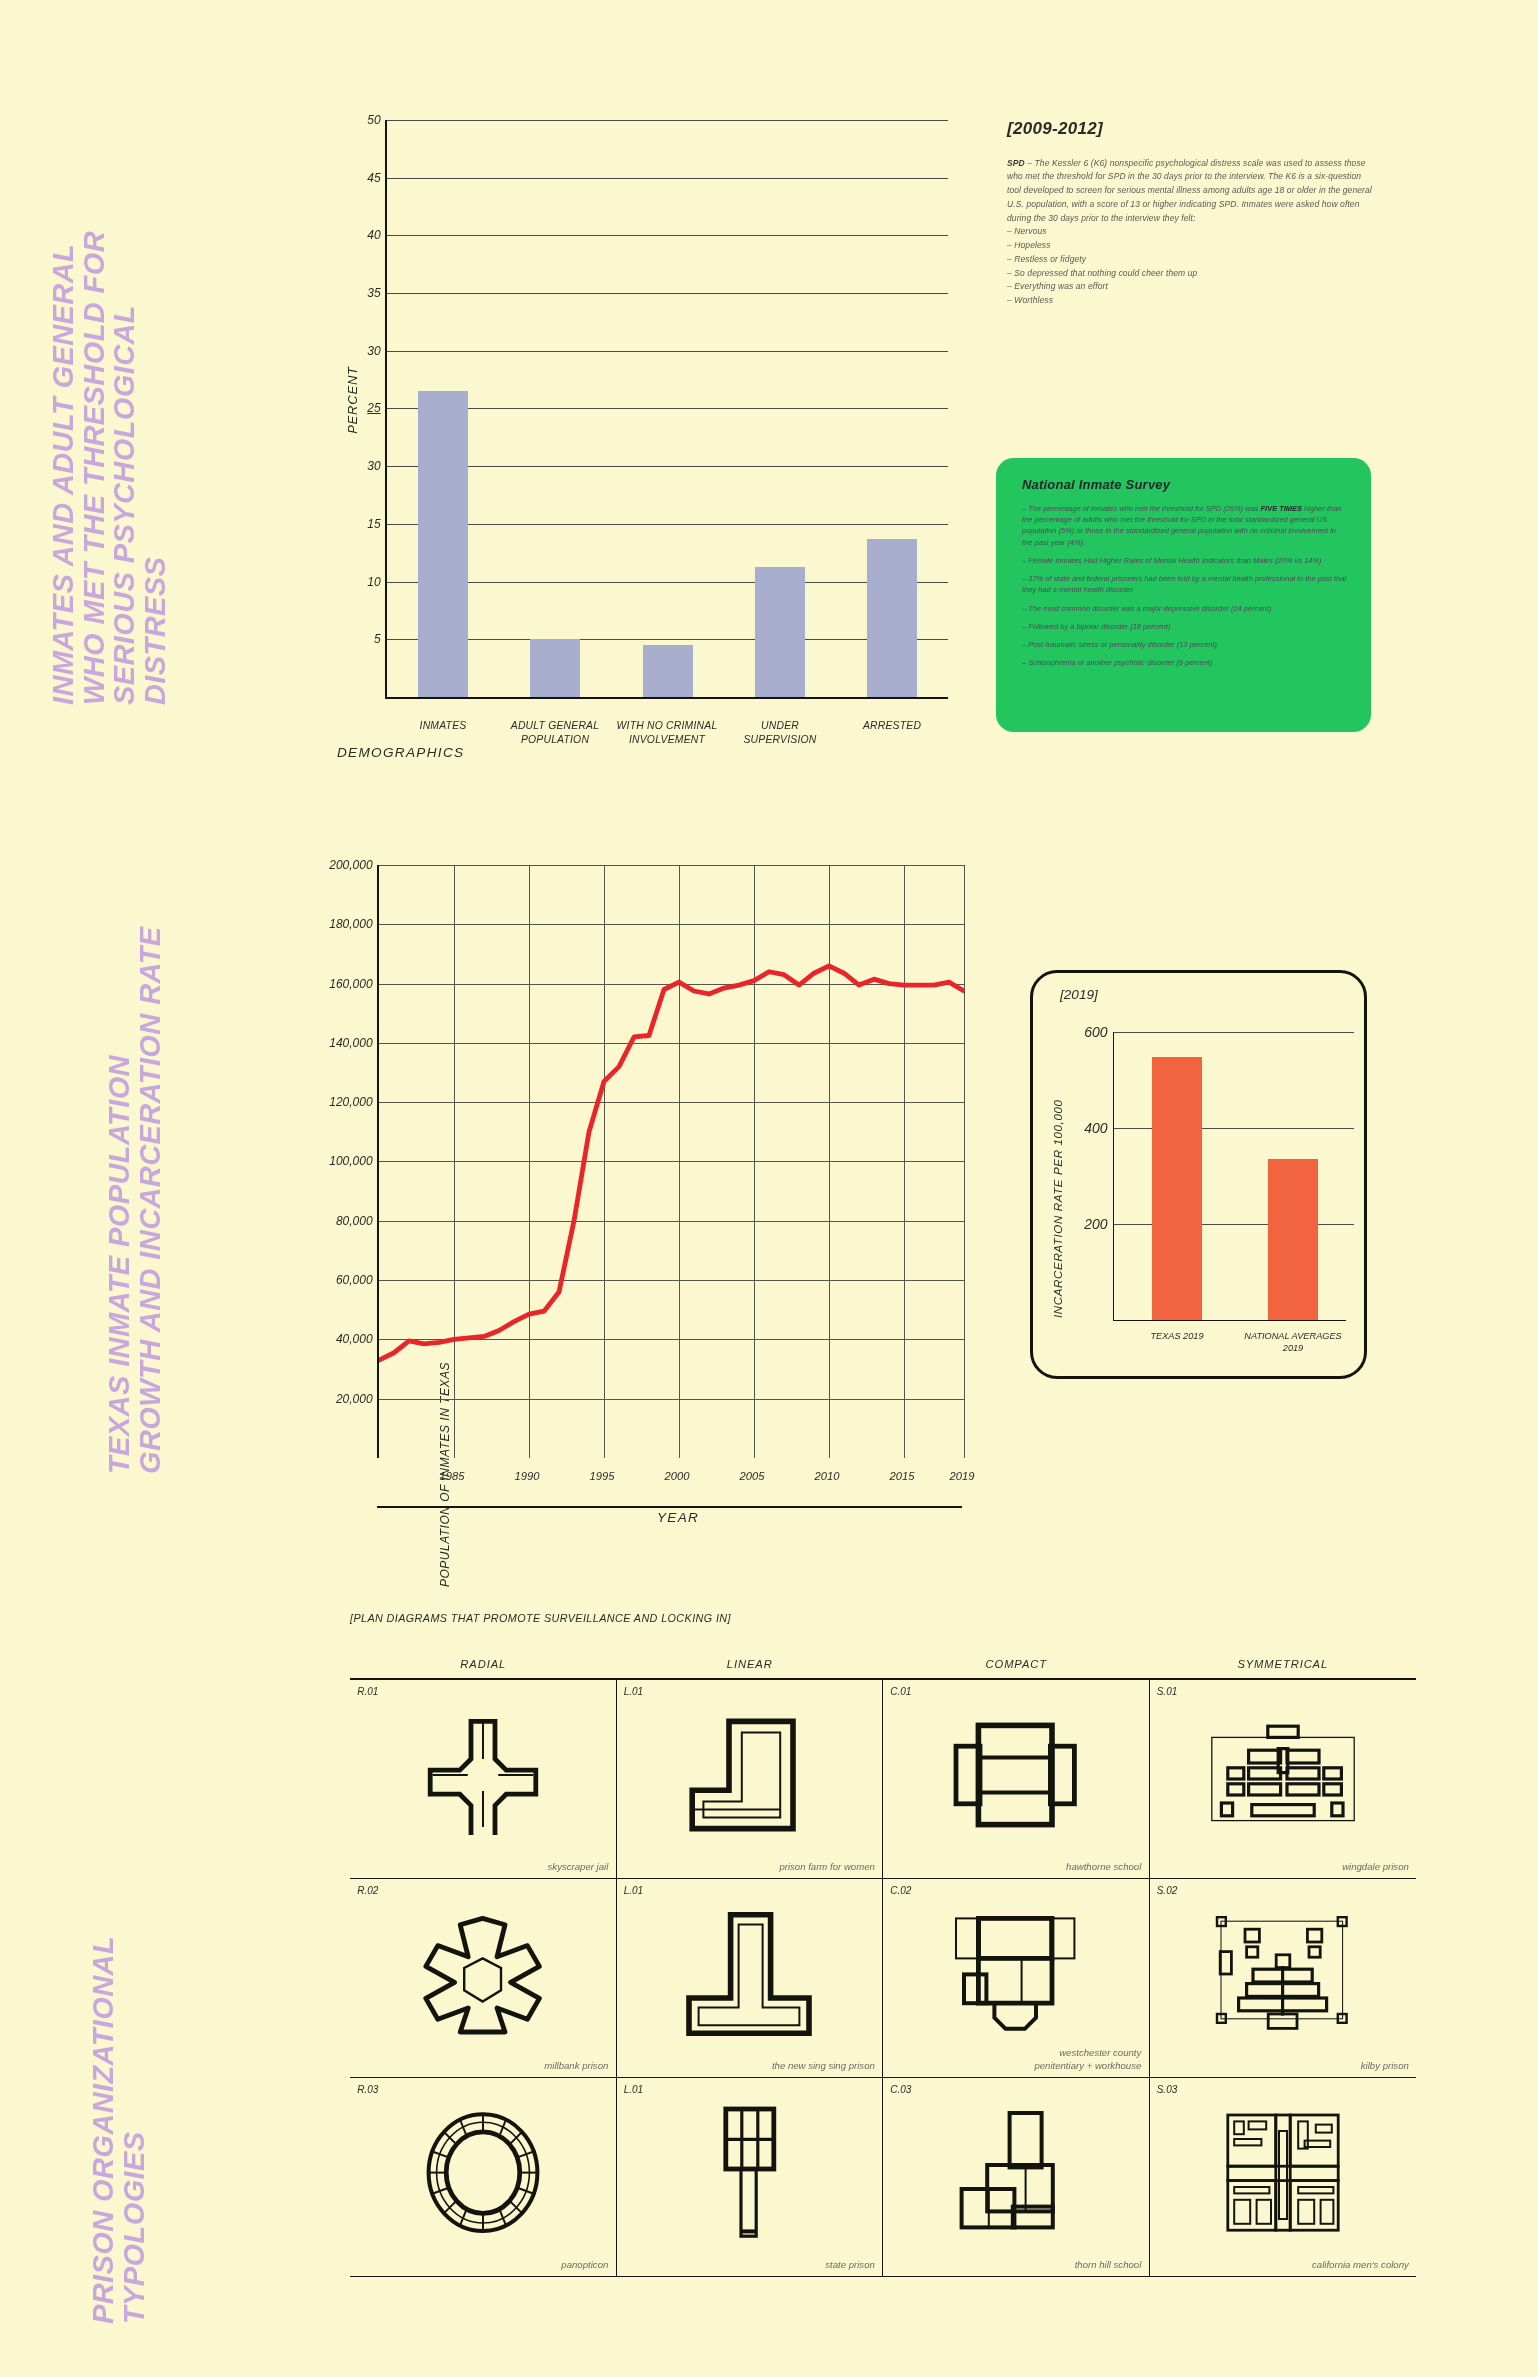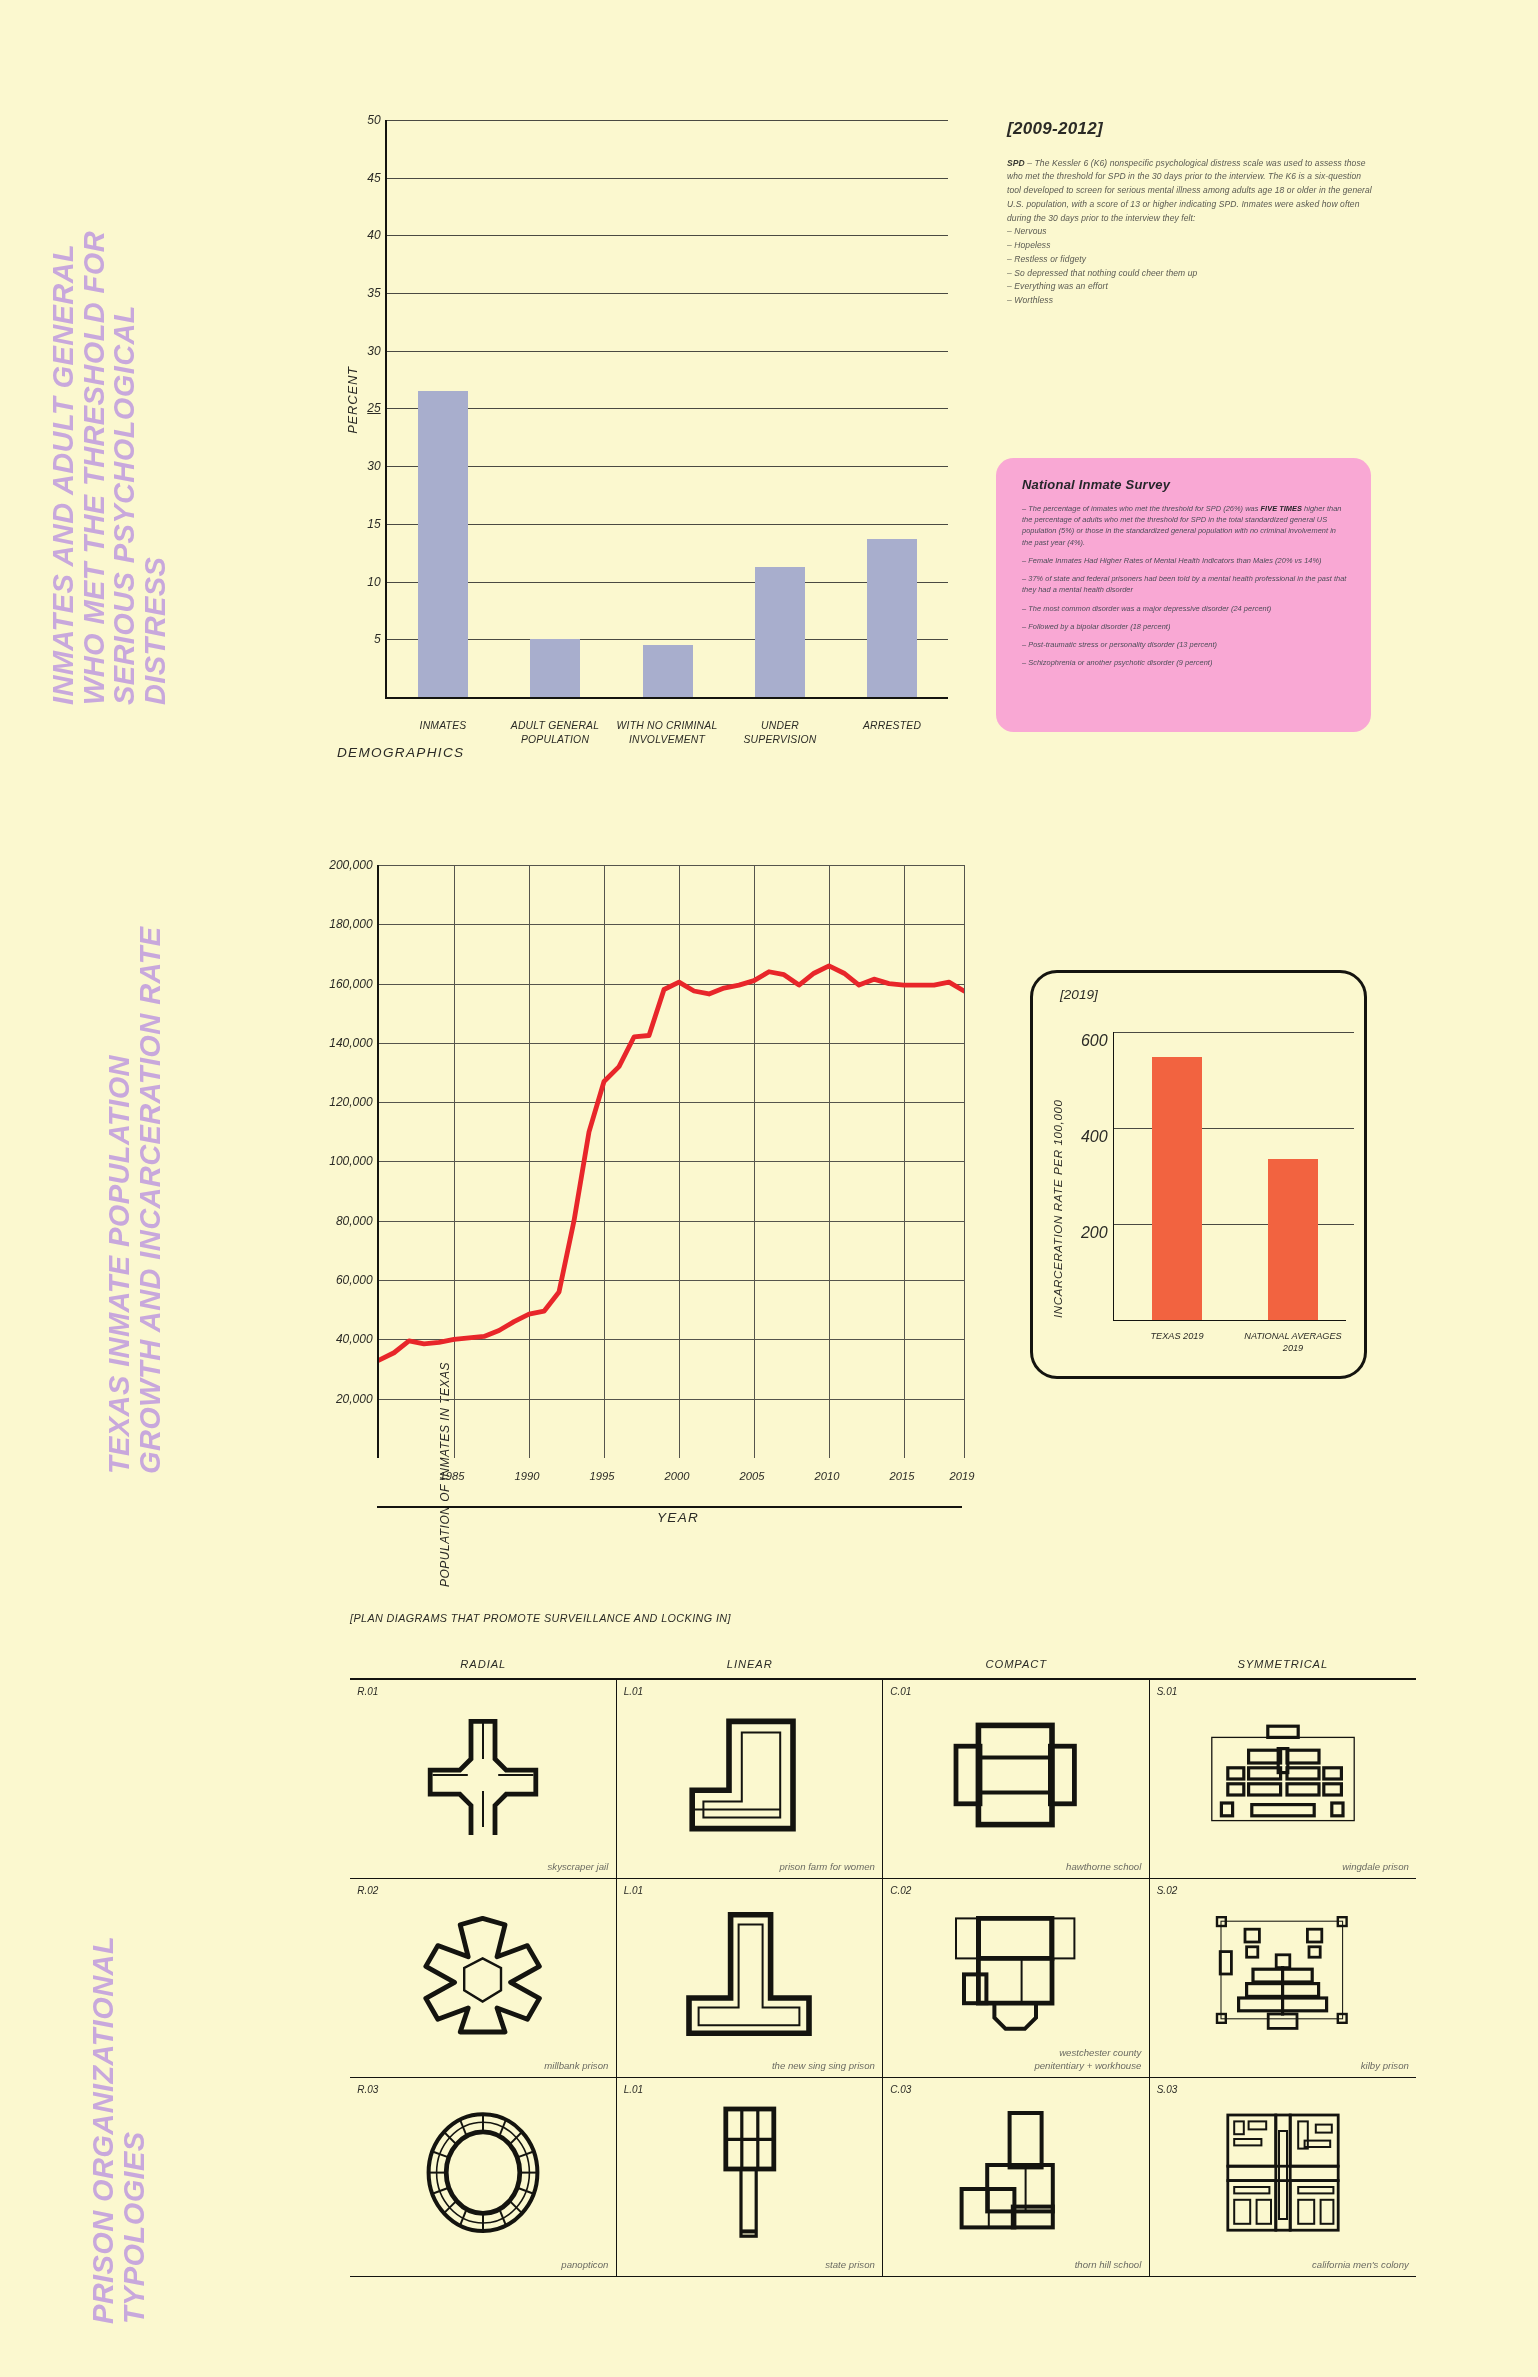--- a/index.html
+++ b/index.html
@@ -61,21 +61,21 @@
               letter-spacing:0.3px;}
   #spdtext .body{font-size:8.5px;font-style:italic;line-height:1.62;
                  color:#5a5a52;letter-spacing:0.1px;}
   #spdtext .body b{font-weight:700;color:#3a3a33;font-style:italic;}
   #spdtext ul{list-style:none;margin:0;padding:0;}
   #spdtext li:before{content:"–  ";}
 
   
   #nis{
     position:absolute;left:996px;top:458px;width:375px;height:274px;
-    background:#f9a8d4;border-radius:17.6px;
+    background:#22c55e;border-radius:17.6px;
     padding:19px 24px 0 26px;box-sizing:border-box;
   }
   #nis h3{margin:0 0 11.2px 0;font-size:13px;font-weight:700;font-style:italic;
           letter-spacing:0.2px;color:#26262b;}
   #nis .item{font-size:7.4px;font-style:italic;line-height:1.5;color:#4d4d59;
              margin-bottom:7.2px;letter-spacing:0.04px;}
   #nis .item b{font-weight:700;color:#26262b;}
 
   
   #texchart{position:absolute;left:353px;top:849px;width:625px;height:665px;}
@@ -98,21 +98,21 @@
   #incard{
     position:absolute;left:1030px;top:970px;width:337px;height:409px;
     border:3.2px solid #14140f;border-radius:27px;box-sizing:border-box;
   }
   #incard .yr{position:absolute;left:27px;top:14.4px;font-style:italic;font-size:13.6px;}
   #inplot{position:absolute;left:80px;top:59px;width:232px;height:288px;
           border-left:1.6px solid #14140f;border-bottom:1.6px solid #14140f;}
   #inplot .g{position:absolute;left:0;right:-8px;height:0.8px;background:#4a4a42;}
   #inplot .ybar{position:absolute;bottom:0;background:#f26340;}
   #inplot .ylab{position:absolute;right:calc(100% + 6.4px);transform:translateY(-50%);
-                font-style:italic;font-size:16px;margin-top:9px;}
+                font-style:italic;font-size:14px;}
   #inplot .blab{position:absolute;top:100%;margin-top:9.6px;width:120px;
                 transform:translateX(-50%);text-align:center;font-style:italic;
                 font-size:9.2px;line-height:1.35;}
   #inratelabel{
     position:absolute;left:17.6px;top:345px;
     transform:rotate(-90deg);transform-origin:0 0;
     font-style:italic;font-size:11.6px;letter-spacing:0.6px;white-space:nowrap;
   }
 
   

